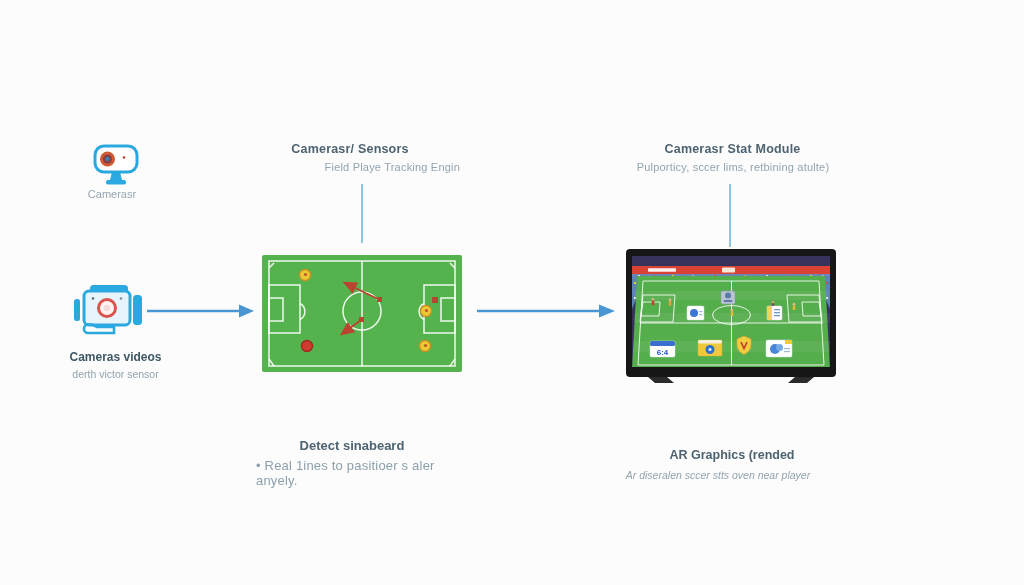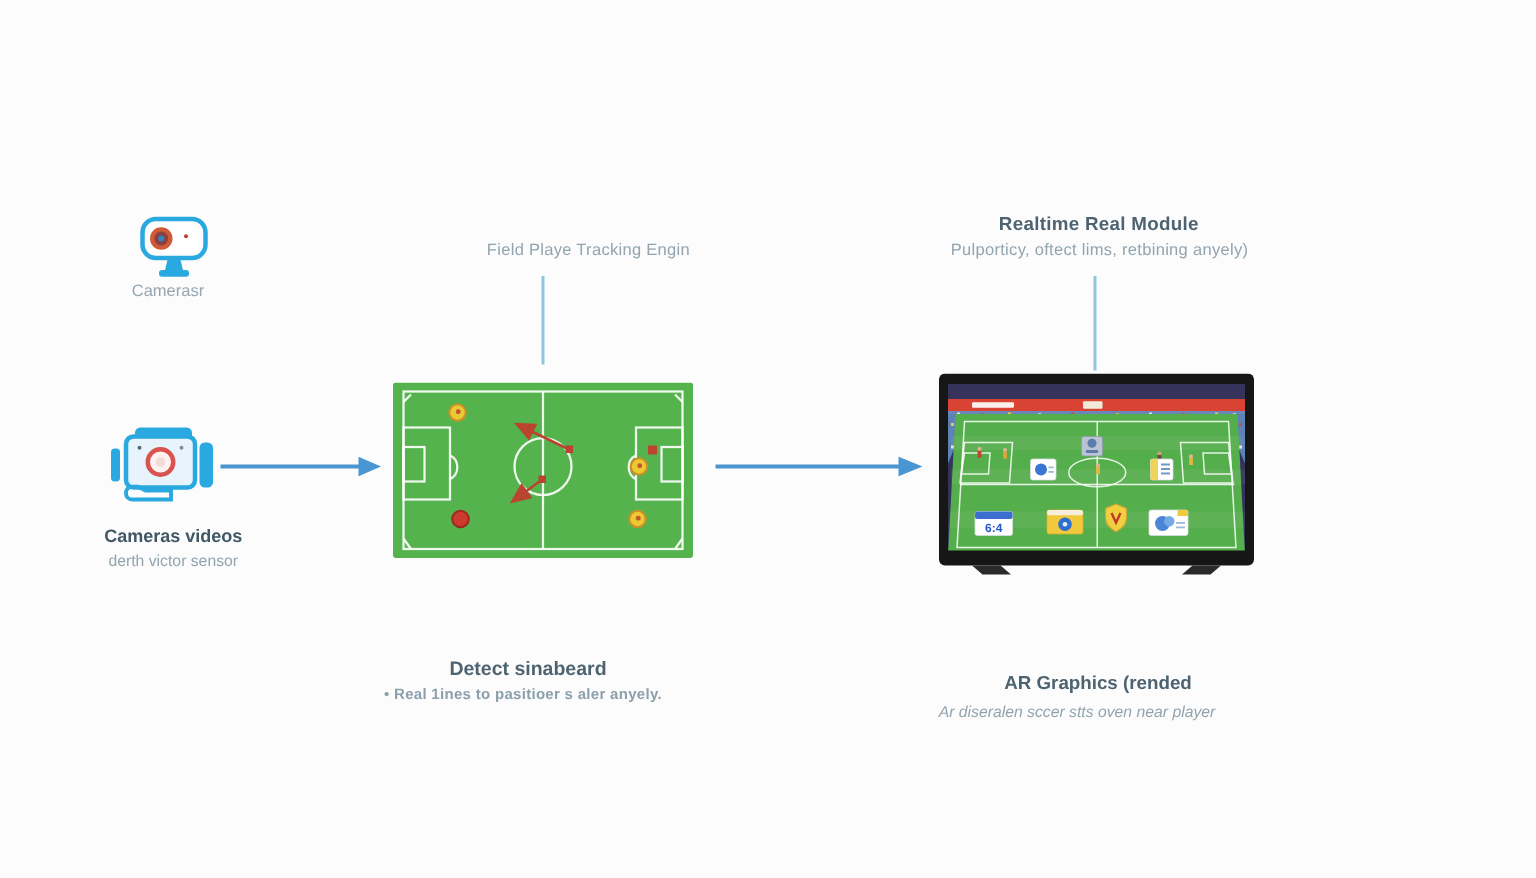--- a/index.html
+++ b/index.html
@@ -9,21 +9,21 @@
     font-family:"Liberation Sans", sans-serif;
   }
   .abs{position:absolute;}
   .lbl{position:absolute;text-align:center;}
   .title{font-size:12.5px;font-weight:600;color:#4e6371;letter-spacing:.2px;}
   .subtitle{font-size:11px;font-weight:400;color:#92a4af;letter-spacing:.2px;}
   .small-cap{font-size:11px;color:#97a6b0;}
   .videos-title{font-size:12px;font-weight:700;color:#3f5866;}
   .videos-sub{font-size:10.5px;color:#93a4ae;}
   .result-title{font-size:13px;font-weight:600;color:#4e6371;}
-  .bullet-line{position:absolute;font-size:10px;color:#8ca0ab;text-align:left;letter-spacing:.2px;font-weight:bold;}
+  .bullet-line{position:absolute;font-size:13px;color:#8ca0ab;text-align:left;letter-spacing:.2px;}
   .connector{position:absolute;width:2px;background:#8ec6e0;}
   svg{display:block;}
 </style>
 </head>
 <body>
 
 <div class="abs" style="left:0;top:0;width:1024px;height:585px;">
 
   <svg class="abs" style="left:92px;top:142px;" width="48" height="46" viewBox="0 0 48 46">
     <rect x="3" y="4" width="42" height="26" rx="9" fill="#ffffff" stroke-width="3" stroke="#2aa9e0"></rect>
@@ -48,20 +48,21 @@
     <path d="M27,44 h17 v6 h-26 a4,4 0 0 1 -4,-4 v-0.5 a4,4 0 0 1 4,-4 h4 z" fill="none" stroke-width="2.6" stroke="#2aa9e0"></path>
   </svg>
   <div class="lbl videos-title" style="left:58px;top:350px;width:115px;">Cameras videos</div>
   <div class="lbl videos-sub" style="left:53px;top:368px;width:125px;">derth victor sensor</div>
 
   <svg class="abs" style="left:144px;top:300px;" width="112" height="22" viewBox="0 0 112 22">
     <line x1="3" y1="11" x2="96" y2="11" stroke-width="2.6" stroke="#4a96d2"></line>
     <polygon points="95,4.5 110,11 95,17.5" fill="#4a96d2"></polygon>
   </svg>
 
+  <div class="lbl title" style="left:240px;top:142px;width:220px;">Camerasr/ Sensors</div>
   <div class="lbl subtitle" style="left:240px;top:161px;width:220px;text-align:right;">Field Playe Tracking Engin</div>
   <div class="connector" style="left:361px;top:184px;height:59px;"></div>
 
   <svg class="abs" style="left:262px;top:255px;" width="200" height="117" viewBox="0 0 200 117">
     <defs>
       <marker id="redhead" markerWidth="9" markerHeight="9" refX="6.5" refY="3.5" orient="auto">
         <path d="M0,0 L8,3.5 L0,7 Z" fill="#bb4430"></path>
       </marker>
     </defs>
     <rect x="0" y="0" width="200" height="117" rx="2" fill="#55b34e"></rect>
@@ -101,22 +102,22 @@
   </svg>
 
   <div class="lbl result-title" style="left:262px;top:438px;width:180px;">Detect sinabeard</div>
   <div class="bullet-line" style="left:256px;top:458px;width:200px;">• Real 1ines to pasitioer s aler anyely.</div>
 
   <svg class="abs" style="left:474px;top:300px;" width="144" height="22" viewBox="0 0 144 22">
     <line x1="3" y1="11" x2="126" y2="11" stroke-width="2.6" stroke="#4a96d2"></line>
     <polygon points="125,4.5 141,11 125,17.5" fill="#4a96d2"></polygon>
   </svg>
 
-  <div class="lbl title" style="left:620px;top:142px;width:225px;">Realtime Real Module</div>
-  <div class="lbl subtitle" style="left:608px;top:161px;width:250px;">Pulporticy, oftect lims, retbining anyely)</div>
+  <div class="lbl title" style="left:620px;top:142px;width:225px;">Camerasr Stat Module</div>
+  <div class="lbl subtitle" style="left:608px;top:161px;width:250px;">Pulporticy, sccer lims, retbining atulte)</div>
   <div class="connector" style="left:729px;top:184px;height:63px;"></div>
 
   <svg class="abs" style="left:626px;top:249px;" width="210" height="136" viewBox="0 0 210 136">
 
     <rect x="0" y="0" width="210" height="128" rx="4" fill="#161616"></rect>
 
     <rect x="6" y="7" width="198" height="114" fill="#35335c"></rect>
     <rect x="6" y="17" width="198" height="8" fill="#d84334"></rect>
     <rect x="22" y="19.2" width="28" height="3.6" rx="0.8" fill="rgba(255,255,255,0.92)"></rect>
     <rect x="96" y="18.5" width="13" height="5" rx="0.8" fill="#f2ead8"></rect>

